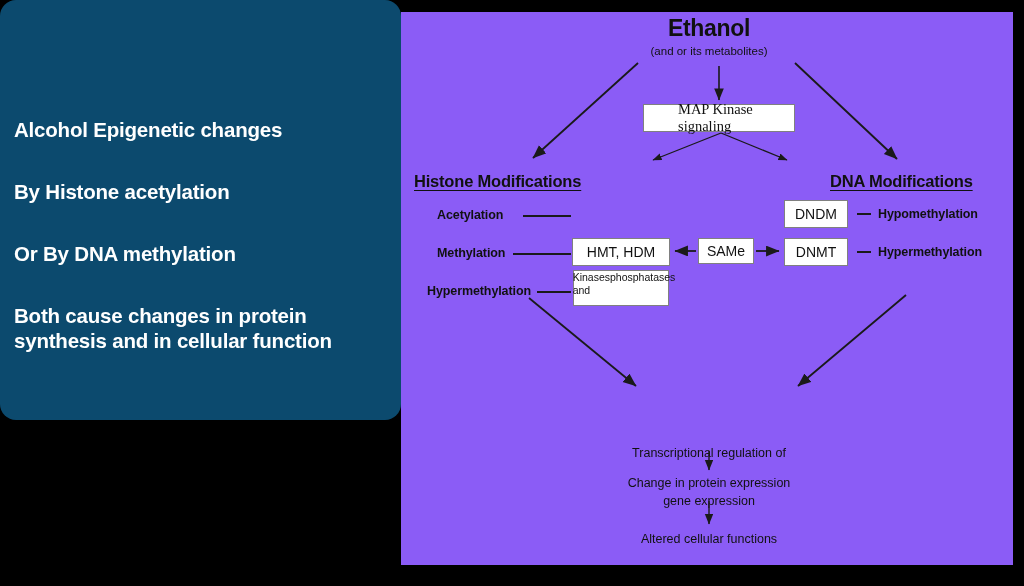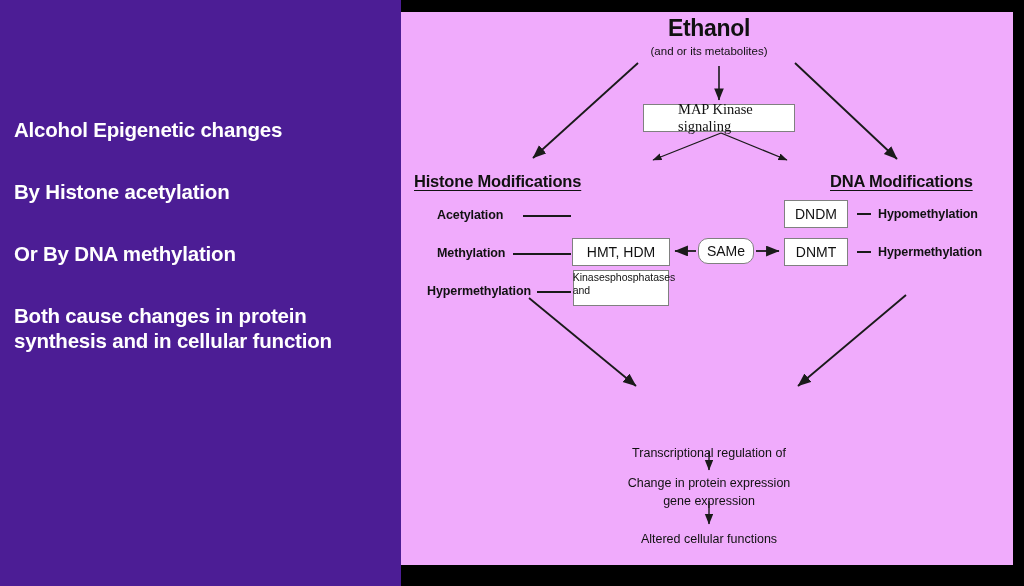--- a/index.html
+++ b/index.html
@@ -13,22 +13,23 @@
     position: relative;
     overflow: hidden;
     font-family: "Liberation Sans", sans-serif;
   }
 
   
   #left-panel {
     position: absolute;
     left: 0; top: 0;
     width: 401px;
-    height: 586px;
-    background: #4c1d95;
+    height: 420px;
+    background: #0c4a6e;
+    border-radius: 16px;
   }
   .lead-line {
     position: absolute;
     left: 14px;
     color: #ffffff;
     font-weight: bold;
     font-size: 20.5px;
     line-height: 25px;
     letter-spacing: -0.2px;
     width: 372px;
@@ -38,21 +39,21 @@
   #lead-3 { top: 241px; }
   #lead-4 { top: 303px; }
 
   
   #diagram-panel {
     position: absolute;
     left: 401px;
     top: 12px;
     width: 612px;
     height: 553px;
-    background: #f0abfc;
+    background: #8b5cf6;
   }
   #diagram-inner {
     position: absolute;
     left: 0; top: 0;
     width: 612px;
     height: 553px;
   }
 
   
   .tx {
@@ -165,21 +166,21 @@
     <div class="hline" style="left:112px; top:241px; width:58px;"></div>
     <div class="box box-sans" style="left:171px; top:226px; width:98px; height:28px;">HMT, HDM</div>
 
     <div class="tx row-label" style="left:26px; top:272px;">Hypermethylation</div>
     <div class="hline" style="left:136px; top:279px; width:34px;"></div>
     <div class="box box-small" style="left:172px; top:258px; width:96px; height:36px; flex-direction:row; align-items:flex-start; justify-content:center;">
       <span>Kinases and</span>
       <span>phosphatases</span>
     </div>
 
-    <div class="box box-sans" style="left:297px; top:226px; width:56px; height:26px;border-radius:10px;">SAMe</div>
+    <div class="box box-sans" style="left:297px; top:226px; width:56px; height:26px;">SAMe</div>
 
     <div class="box box-sans" style="left:383px; top:188px; width:64px; height:28px;">DNDM</div>
     <div class="dash" style="left:456px; top:201px; width:14px;"></div>
     <div class="tx row-label" style="left:477px; top:195px;">Hypomethylation</div>
 
     <div class="box box-sans" style="left:383px; top:226px; width:64px; height:28px;">DNMT</div>
     <div class="dash" style="left:456px; top:239px; width:14px;"></div>
     <div class="tx row-label" style="left:477px; top:233px;">Hypermethylation</div>
 
     <div class="tx flow-text ctr" style="left:186px; top:401px; width:244px;">

